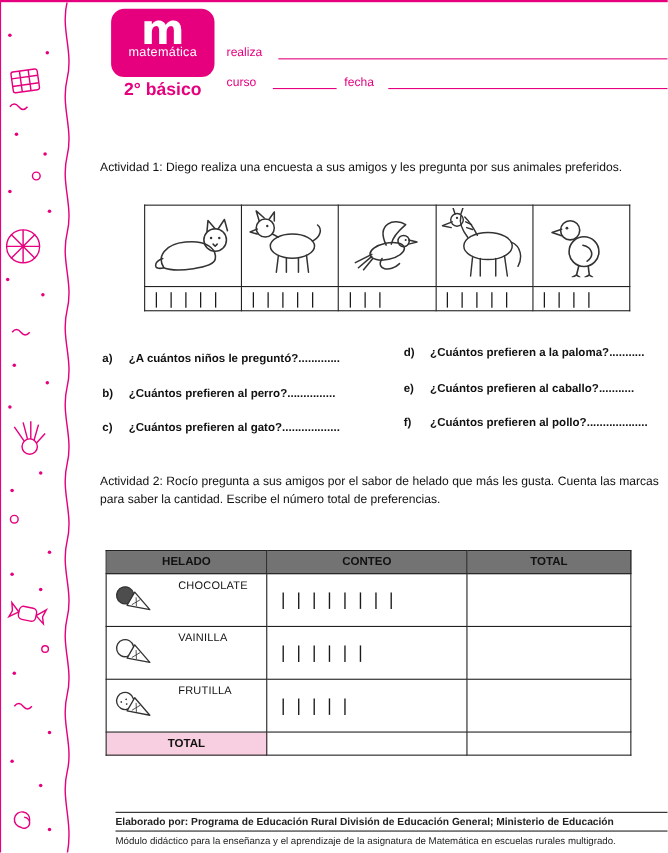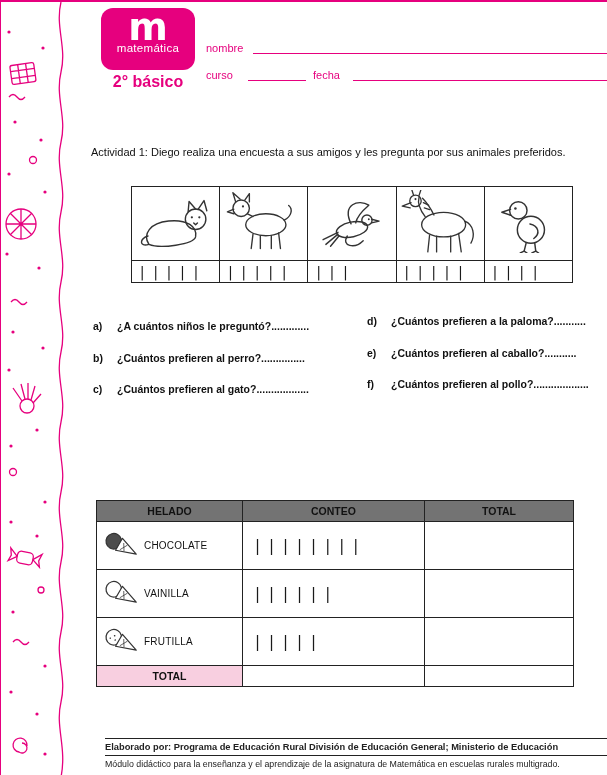--- a/index.html
+++ b/index.html
@@ -33,21 +33,21 @@
   .tally-cell{height:22px;padding-left:6px;vertical-align:middle}
   .tally{font-family:"DejaVu Sans Mono",monospace;font-size:14px;letter-spacing:5px;color:#1a1a1a}
 
   .q{position:absolute;display:flex;font-size:10.5px;font-weight:600}
   .q-letter{width:24px;flex:none}
 
   .conteo-table{position:absolute;top:498px;left:95px;width:477px;table-layout:fixed}
   .conteo-table th,.conteo-table td{border:1.2px solid #222}
   .conteo-table th{background:#737373;font-size:10.5px;height:21px;font-weight:bold}
   .flavor-row td{height:48px;vertical-align:middle}
-  .flavor-cell{display:flex;align-items:center;gap:3px;padding-left:6px}
+  .flavor-cell{display:flex;gap:21px;padding-left:6px}
   .flavor-name{font-size:10px;letter-spacing:.2px}
   .conteo-cell{padding-left:10px}
   .tally-big{font-size:15px;letter-spacing:5px}
   .total-label-cell{background:#f8cfe0;text-align:center;font-weight:bold;font-size:10.5px;height:21px}
 
   .footer{position:absolute;left:104px;right:0;top:736px}
   .rule{border-top:1.2px solid #222}
   .f1{font-size:9.3px;font-weight:bold;color:#222;padding:3px 0}
   .f2{font-size:8.8px;color:#222;padding-top:3px}
 
@@ -107,21 +107,21 @@
         <circle cx="44" cy="752" r="1.6"></circle>
     </g>
   </svg>
 
   <div class="logo-box">
     <div class="logo-m">m</div>
     <div class="logo-text">matemática</div>
   </div>
   <div class="grade">2° básico</div>
 
-  <span class="field-label" style="left:205px;top:40px">nombre</span>
+  <span class="field-label" style="left:205px;top:40px">realiza</span>
   <div class="field-line" style="left:252px;top:39px;right:0"></div>
 
   <span class="field-label" style="left:205px;top:67px">curso</span>
   <div class="field-line" style="left:247px;top:66px;width:58px"></div>
   <span class="field-label" style="left:312px;top:67px">fecha</span>
   <div class="field-line" style="left:352px;top:66px;right:0"></div>
 
 
   <div class="para p1">
     <span class="bold">Actividad 1:</span>
@@ -231,20 +231,24 @@
   </div>
   <div class="q" style="top:345px;left:366px;width:238px">
     <span class="q-letter">e)</span>
     <span>¿Cuántos prefieren al caballo?...........</span>
   </div>
   <div class="q" style="top:376px;left:366px;width:238px">
     <span class="q-letter">f)</span>
     <span>¿Cuántos prefieren al pollo?...................</span>
   </div>
 
+  <div class="para p2">
+    <span class="bold">Actividad 2:</span>
+    <span>Rocío pregunta a sus amigos por el sabor de helado que más les gusta. Cuenta las marcas para saber la cantidad. Escribe el número total de preferencias.</span>
+  </div>
 
   <table class="conteo-table">
     <colgroup>
         <col style="width:146px">
         <col style="width:182px">
         <col style="width:149px">
       </colgroup>
     <tbody>
         <tr>
       <th>HELADO</th>

